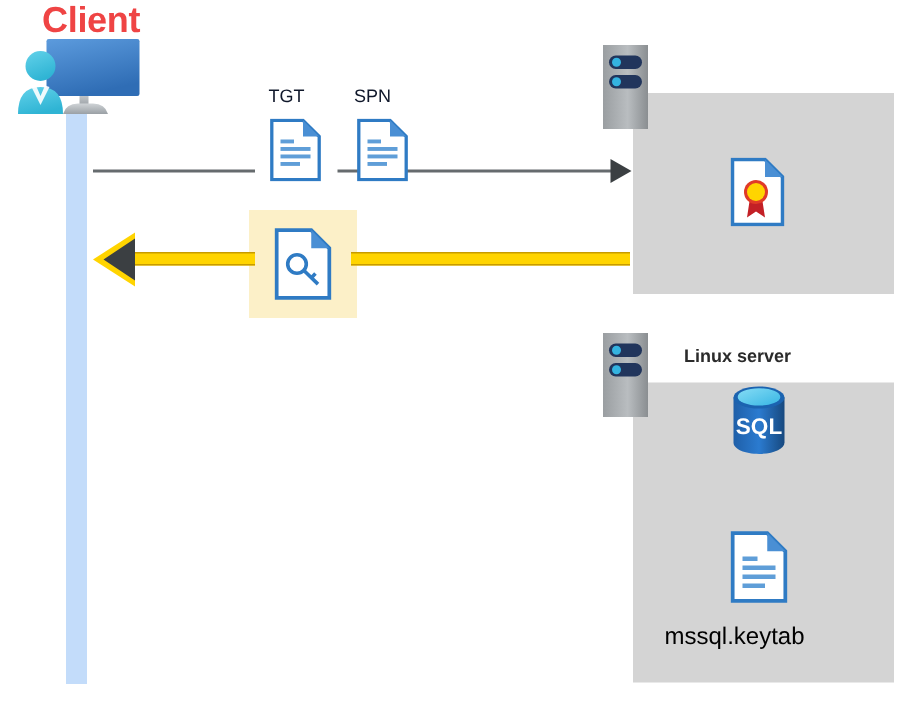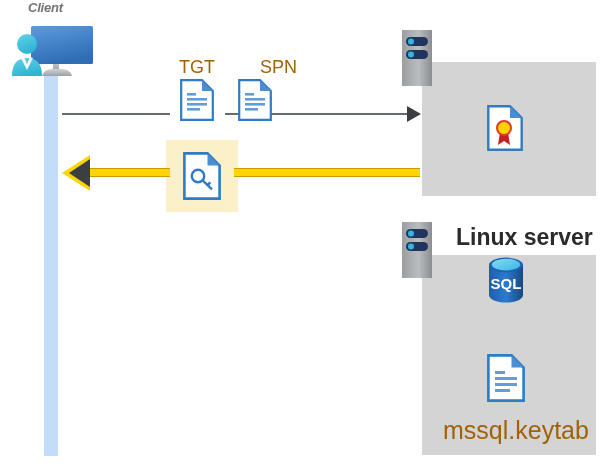--- a/index.html
+++ b/index.html
@@ -15,54 +15,53 @@
     width: 600px;
     height: 468px;
     background: #ffffff;
     overflow: hidden;
   }
   .abs { position: absolute; }
 
   
   .title-client {
     left: 28px; top: 0px;
-    font-size: 13px;
+    font-size: 24px;
     font-weight: bold;
-    color: #737373;
+    color: #ef4444;
     letter-spacing: -0.2px;
     white-space: nowrap;
-    font-style: italic;
   }
   .title-dc {
     left: 456px; top: 2px;
     font-size: 17.5px;
     font-weight: bold;
     color: #2b2b2b;
     line-height: 22px;
     width: 130px;
   }
   .title-linux {
     left: 456px; top: 226px;
-    font-size: 23px;
+    font-size: 12px;
     font-weight: bold;
     color: #2b2b2b;
     line-height: 22px;
     white-space: nowrap;
   }
   .label-small {
-    font-size: 18px;
-    color: #a16207;
+    font-size: 12px;
+    color: #0f172a;
     white-space: nowrap;
   }
   .label-tgt { left: 179px; top: 57px; }
-  .label-spn { left: 236px; top: 57px; margin-left: 24px; }
+  .label-spn { left: 236px; top: 57px; }
   .label-keytab {
     left: 443px; top: 416px;
-    font-size: 25px;
-    color: #a16207;
+    font-size: 16px;
+    color: #000000;
     white-space: nowrap;
   }
 
   
   .gray-box { background: #d4d4d4; }
   .box-dc    { left: 422px; top: 62px;  width: 174px; height: 134px; }
   .box-linux { left: 422px; top: 255px; width: 174px; height: 200px; }
 
   .lifeline {
     left: 44px; top: 72px;

